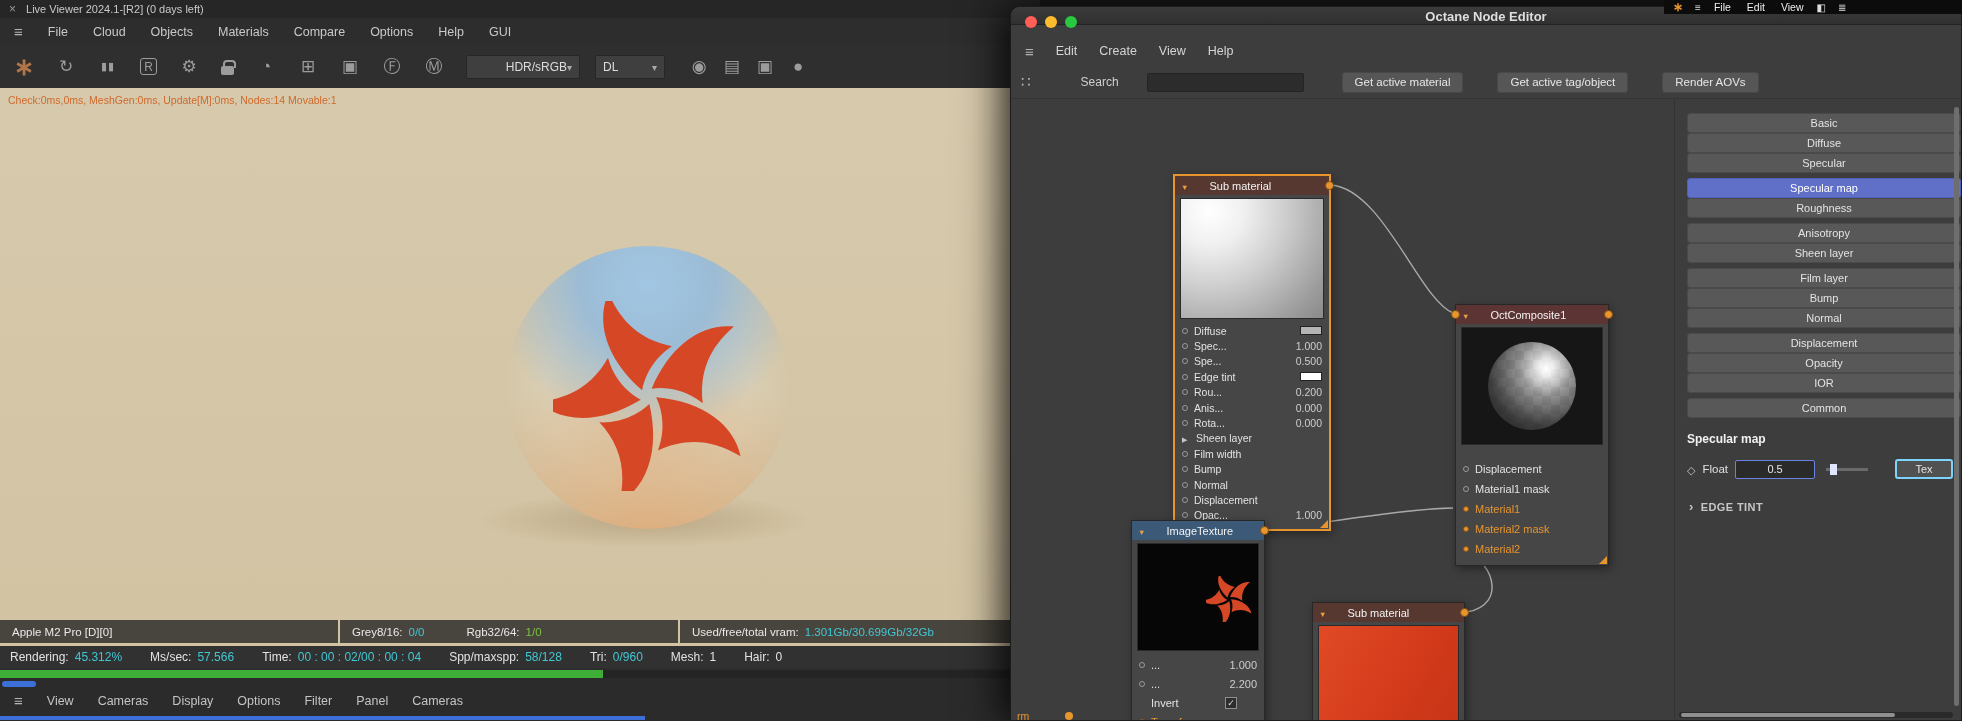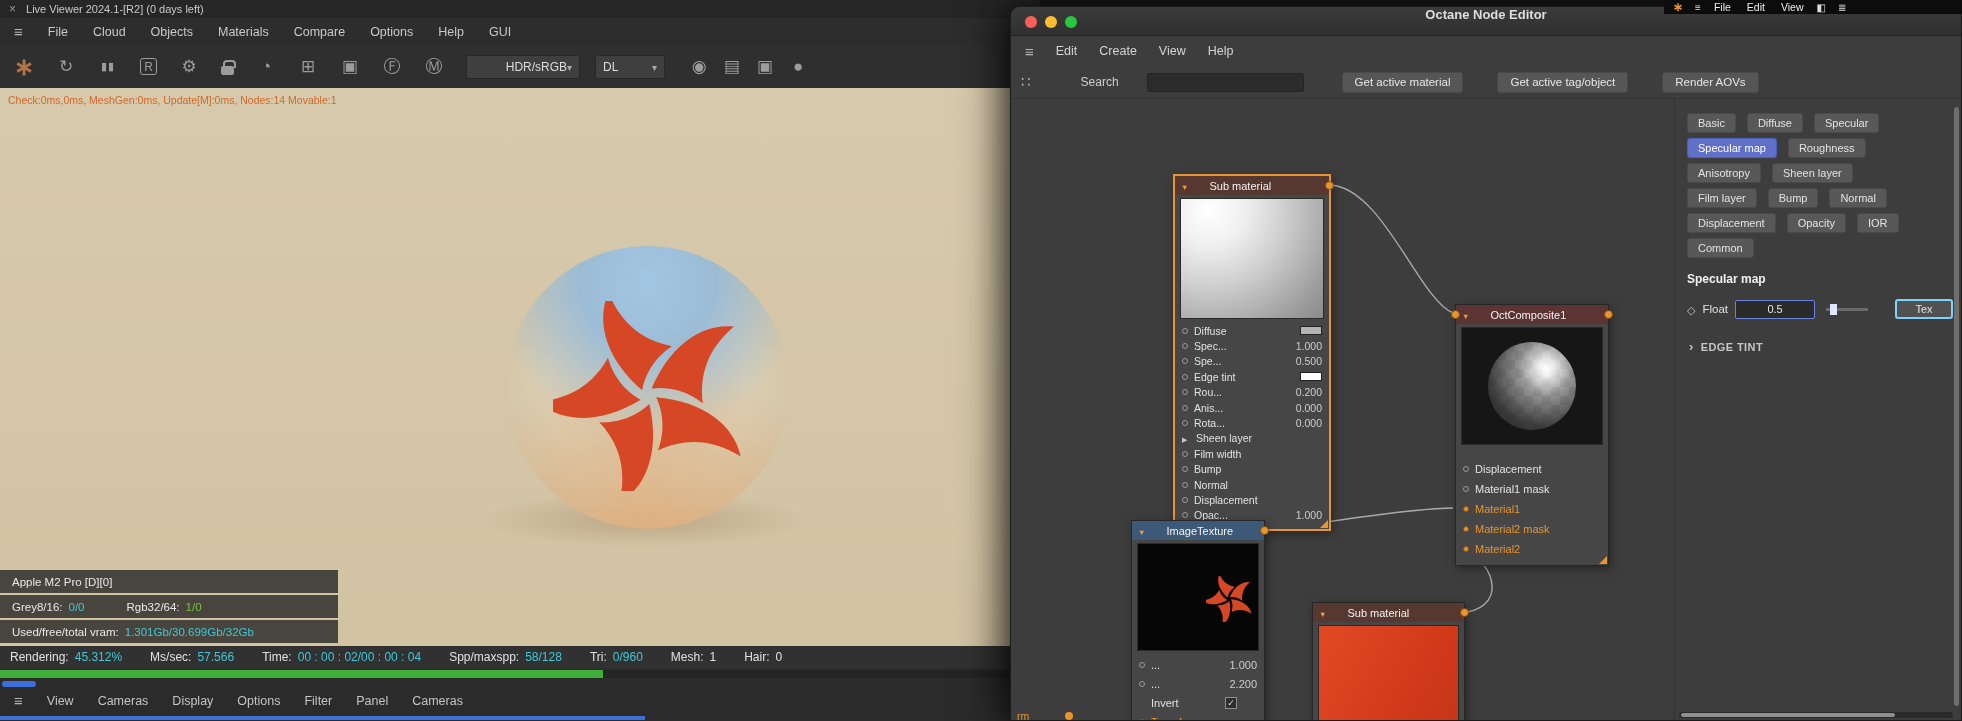--- a/index.html
+++ b/index.html
@@ -32,21 +32,21 @@
   .lv-viewport { position:absolute; top:88px; left:0; width:1040px; height:558px; background:linear-gradient(#d7c9ac, #d2c3a3); overflow:hidden; }
   .debug-text { position:absolute; top:6px; left:8px; font-size:10.5px; color:#cf6a2c; white-space:nowrap; }
   .vp-shadow { position:absolute; left:474px; top:404px; width:340px; height:56px; border-radius:50%; background:radial-gradient(ellipse at center, rgba(115,82,40,.26), rgba(115,82,40,0) 70%); }
   .vp-sphere { position:absolute; left:506px; top:158px; width:283px; height:283px; border-radius:50%;
     background:
       radial-gradient(circle at 50% 13%, rgba(160,198,228,.98) 0%, rgba(148,186,218,.88) 24%, rgba(148,186,218,0) 54%),
       radial-gradient(circle at 50% 118%, rgba(224,166,112,.9) 0%, rgba(224,166,112,0) 62%),
       radial-gradient(circle at 50% 50%, #dbcfb4 50%, #cbba97 100%);
   }
   .vp-logo { position:absolute; left:50%; top:53%; transform:translate(-50%,-50%); }
-  .info-col { position:absolute; left:0; bottom:3px; display:flex; flex-direction:column; gap:2px; }
+  .info-col { position:absolute; left:0; bottom:3px; display:flex; gap:2px; }
   .info-row { width:338px; height:23px; background:rgba(33,33,33,.78); display:flex; align-items:center; padding-left:12px; font-size:11.5px; color:#e9e9e9; white-space:nowrap; }
   .info-pair2 { margin-left:42px; }
   .v-cyan { color:#41c7d4; margin-left:6px; }
   .v-green { color:#7cc043; margin-left:6px; }
 
   .lv-statusbar { position:absolute; top:646px; left:0; width:1040px; height:22px; background:#313131; display:flex; align-items:center; gap:28px; padding-left:10px; font-size:12px; color:#e2e2e2; }
   .st-item { display:flex; align-items:center; white-space:nowrap; }
   .st-val { color:#41c7d4; margin-left:6px; }
   .st-item.plain .st-val { color:#e2e2e2; }
   .lv-progress { position:absolute; top:670px; left:0; width:1040px; height:8px; background:#242424; }
@@ -58,21 +58,21 @@
 
   
   .sys-menubar { position:absolute; left:1664px; top:0; width:298px; height:14px; background:#0c0c0c; z-index:60; display:flex; align-items:center; gap:13px; padding:0 9px; font-size:10.5px; color:#ededed; }
   .sys-icons { display:flex; gap:12px; font-size:10px; align-items:center; }
   .sys-items { display:flex; gap:16px; }
   .sysi { color:#dedede; }
   .sys-orange { color:#e8952e; font-weight:bold; font-size:12px; }
 
   
   .node-editor { position:absolute; left:1010px; top:6px; width:952px; height:715px; background:#3d3d3d; border-radius:10px 10px 0 0; overflow:hidden; box-shadow:-12px 0 40px rgba(0,0,0,.55), 0 6px 30px rgba(0,0,0,.5); border:1px solid #1c1c1c; z-index:10; }
-  .ne-title { position:absolute; top:0; left:0; right:0; height:29px; background:linear-gradient(#3b3b3b,#303030); border-bottom:1px solid #232323; display:flex; align-items:flex-start; justify-content:center; font-size:13px; font-weight:600; color:#dedede; z-index:6; }
+  .ne-title { position:absolute; top:0; left:0; right:0; height:18px; background:linear-gradient(#3b3b3b,#303030); border-bottom:1px solid #232323; display:flex; align-items:flex-end; justify-content:center; font-size:13px; font-weight:600; color:#dedede; z-index:6; }
   .traffic { position:absolute; left:14px; top:9px; display:flex; gap:8px; }
   .tl { width:12px; height:12px; border-radius:50%; }
   .tl.red { background:#ff5f57; } .tl.yellow { background:#febc2e; } .tl.green { background:#28c840; }
   .ne-menu { position:absolute; top:29px; left:0; right:0; height:30px; display:flex; align-items:center; gap:22px; padding-left:14px; font-size:12.5px; color:#d5d5d5; background:#3d3d3d; z-index:6; }
   .ne-toolbar { position:absolute; top:59px; left:0; right:0; height:33px; display:flex; align-items:center; font-size:12px; color:#cfcfcf; background:#3d3d3d; border-bottom:1px solid #343434; z-index:6; }
   .icon-nodes { margin-left:10px; color:#b9b9b9; }
   .icon-nodes::before { content:"∷"; font-size:15px; }
   .ne-search-label { margin-left:50px; }
   .ne-search { margin-left:28px; width:157px; height:19px; background:#2c2c2c; border:1px solid #242424; border-radius:2px; color:#ddd; font-size:11px; padding:0 6px; outline:none; }
   .ne-btns { display:flex; gap:34px; margin-left:38px; }
@@ -119,21 +119,21 @@
   .swatch { width:22px; height:9px; border:1px solid #222; flex:none; }
   .checkbox { width:12px; height:12px; background:#2e2e2e; border:1px solid #8f8f8f; margin-left:auto; margin-right:20px; display:flex; align-items:center; justify-content:center; flex:none; }
   .checkbox::before { content:"✓"; font-size:9px; color:#ddd; }
   .resize { position:absolute; right:1px; bottom:1px; width:0; height:0; border-left:8px solid transparent; border-bottom:8px solid #e8952e; }
   .clip-frag { position:absolute; left:6px; top:703px; z-index:2; display:flex; align-items:center; }
   .clip-label { color:#e8952e; font-size:10.5px; }
   .clip-dot { width:8px; height:8px; border-radius:50%; background:#e8952e; display:inline-block; margin-left:36px; }
 
   
   .ne-panel { position:absolute; left:663px; top:92px; right:0; bottom:0; background:#3d3d3d; border-left:1px solid #333; z-index:5; padding-top:14px; }
-  .tabrow { display:flex; gap:11px; padding-left:12px; margin-bottom:5px; }
+  .tabrow { display:flex; padding-left:12px; margin-bottom:5px;flex-direction:column; }
   .ptab { height:20px; padding:0 10px; background:#585858; border:1px solid #4a4a4a; border-radius:3px; color:#e3e3e3; font-size:11px; font-family:"Liberation Sans",sans-serif; white-space:nowrap; }
   .ptab.active { background:#6070c8; border-color:#5060b8; color:#fff; }
   .sect-title { font-size:12px; font-weight:bold; color:#f0f0f0; margin:14px 0 0 12px; }
   .float-row { display:flex; align-items:center; gap:7px; padding-left:12px; margin-top:13px; }
   .diamond::before { content:"◇"; font-size:11px; color:#c0c0c0; }
   .float-label { font-size:11.5px; color:#e0e0e0; }
   .float-input { width:80px; height:19px; background:#2a2a2a; border:1px solid #6b83e0; border-radius:2px; color:#e8e8e8; font-size:11px; text-align:center; outline:none; }
   .slider { position:relative; width:42px; height:3px; background:#6a6a6a; margin-left:4px; }
   .slider-handle { position:absolute; left:4px; top:-4px; width:7px; height:11px; background:#dfe6ff; }
   .tex-btn { margin-left:auto; margin-right:8px; width:58px; height:20px; background:#515151; border:2px solid #7dd3fc; border-radius:3px; color:#e3e3e3; font-size:11px; font-family:"Liberation Sans",sans-serif; }

